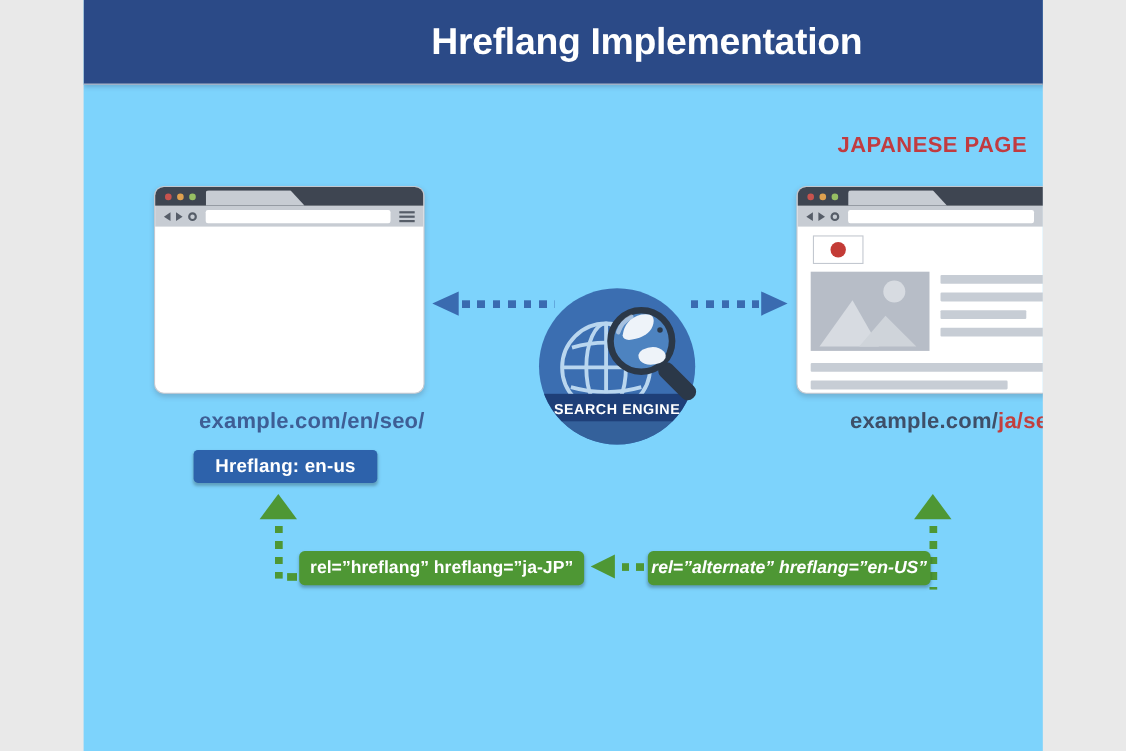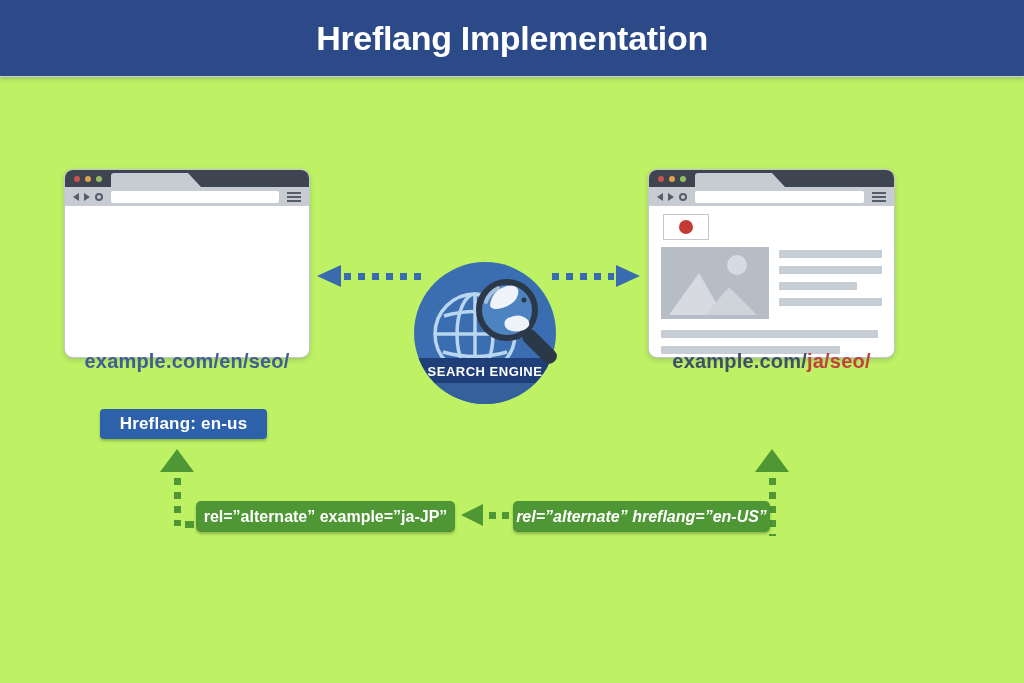--- a/index.html
+++ b/index.html
@@ -1,19 +1,19 @@
 <!DOCTYPE html>
 <html style="--banner: #2b4a87; --blue-accent: #2d62ab; --red-accent: #c44848; --green-accent: #4e9734; --arrow-blue: #3a6bb0;"><head>
 <meta charset="utf-8">
 <style>
   html,body { margin:0; padding:0; background:#e9e9e9; }
   * { box-sizing:border-box; }
   .stage {
-    position:relative; width:1024px; height:683px; margin:0 auto;
-    background:#bef264; overflow:hidden;
+    position:relative; width:872px; height:683px; margin:0 auto;
+    background:#7dd3fc; overflow:hidden;
     font-family:"Liberation Sans", sans-serif;
   }
   
   .banner {
     position:absolute; left:0; top:0; width:1024px; height:77px;
     background:var(--banner,#2b4a87);
     display:flex; align-items:center; justify-content:center;
     box-shadow:0 2px 4px rgba(40,60,100,.25);
     border-bottom:1px solid #c9d2da;
   }
@@ -76,21 +76,21 @@
     background:repeating-linear-gradient(90deg, var(--arrow-blue,#3a6bb0) 0 7px, transparent 7px 14px); }
   .hdash.left  { left:344px; top:273px; width:84px; }
   .hdash.right { left:552px; top:273px; width:62px; }
   .head { position:absolute; width:0; height:0;
           border-top:11px solid transparent; border-bottom:11px solid transparent; }
   .head.west { left:317px; top:265px; border-right:24px solid var(--arrow-blue,#3a6bb0); }
   .head.east { left:616px; top:265px; border-left:24px solid var(--arrow-blue,#3a6bb0); }
   
   .emblem { position:absolute; left:412px; top:260px; width:146px; height:146px; }
   
-  .url { position:absolute; top:350px; text-align:center; font-size:20px; font-weight:bold;
+  .url { position:absolute; top:372px; text-align:right; font-size:20px; font-weight:bold;
          letter-spacing:.2px; }
   .url.en { left:64px; width:246px; color:#3e5e95; }
   .url.ja { left:648px; width:247px; color:#3e4f68; }
   .url.ja .path { color:#c2403e; }
   
   .badge { position:absolute; top:409px; height:30px; border-radius:4px; color:#fff;
            font-size:17px; font-weight:bold; display:flex; align-items:center; justify-content:center;
            box-shadow:0 2px 3px rgba(0,0,0,.25); letter-spacing:.2px; }
   .badge.en { left:100px; width:167px; background:var(--blue-accent,#2d62ab); }
   .badge.ja { left:687px; width:159px; background:var(--red-accent,#c44848); }
@@ -119,20 +119,21 @@
 </style>
 </head>
 <body>
 
 <div class="stage">
 
   <div class="banner">
     <h1>Hreflang Implementation</h1>
   </div>
 
+  <div class="col-label ja">JAPANESE PAGE</div>
 
   <div class="browser en">
     <div class="b-top">
       <span class="dot r"></span>
       <span class="dot y"></span>
       <span class="dot g"></span>
       <div class="b-tab"></div>
     </div>
     <div class="b-toolbar">
       <span class="tri-l"></span>
@@ -243,18 +244,18 @@
   <div class="url ja"><span>example.com/</span><span class="path">ja/seo/</span></div>
 
   <div class="badge en">Hreflang: en-us</div>
 
   <div class="uptri left"></div>
   <div class="uptri right"></div>
   <div class="vdash left"></div>
   <div class="elbow"></div>
   <div class="vdash right"></div>
 
-  <div class="code left">rel=”alternate” example=”ja-JP”</div>
+  <div class="code left">rel=”hreflang” hreflang=”ja-JP”</div>
   <div class="mid-head"></div>
   <div class="mid-dash"></div>
   <div class="code right">rel=”alternate” hreflang=”en-US”</div>
 
 </div>
 
 </body></html>

